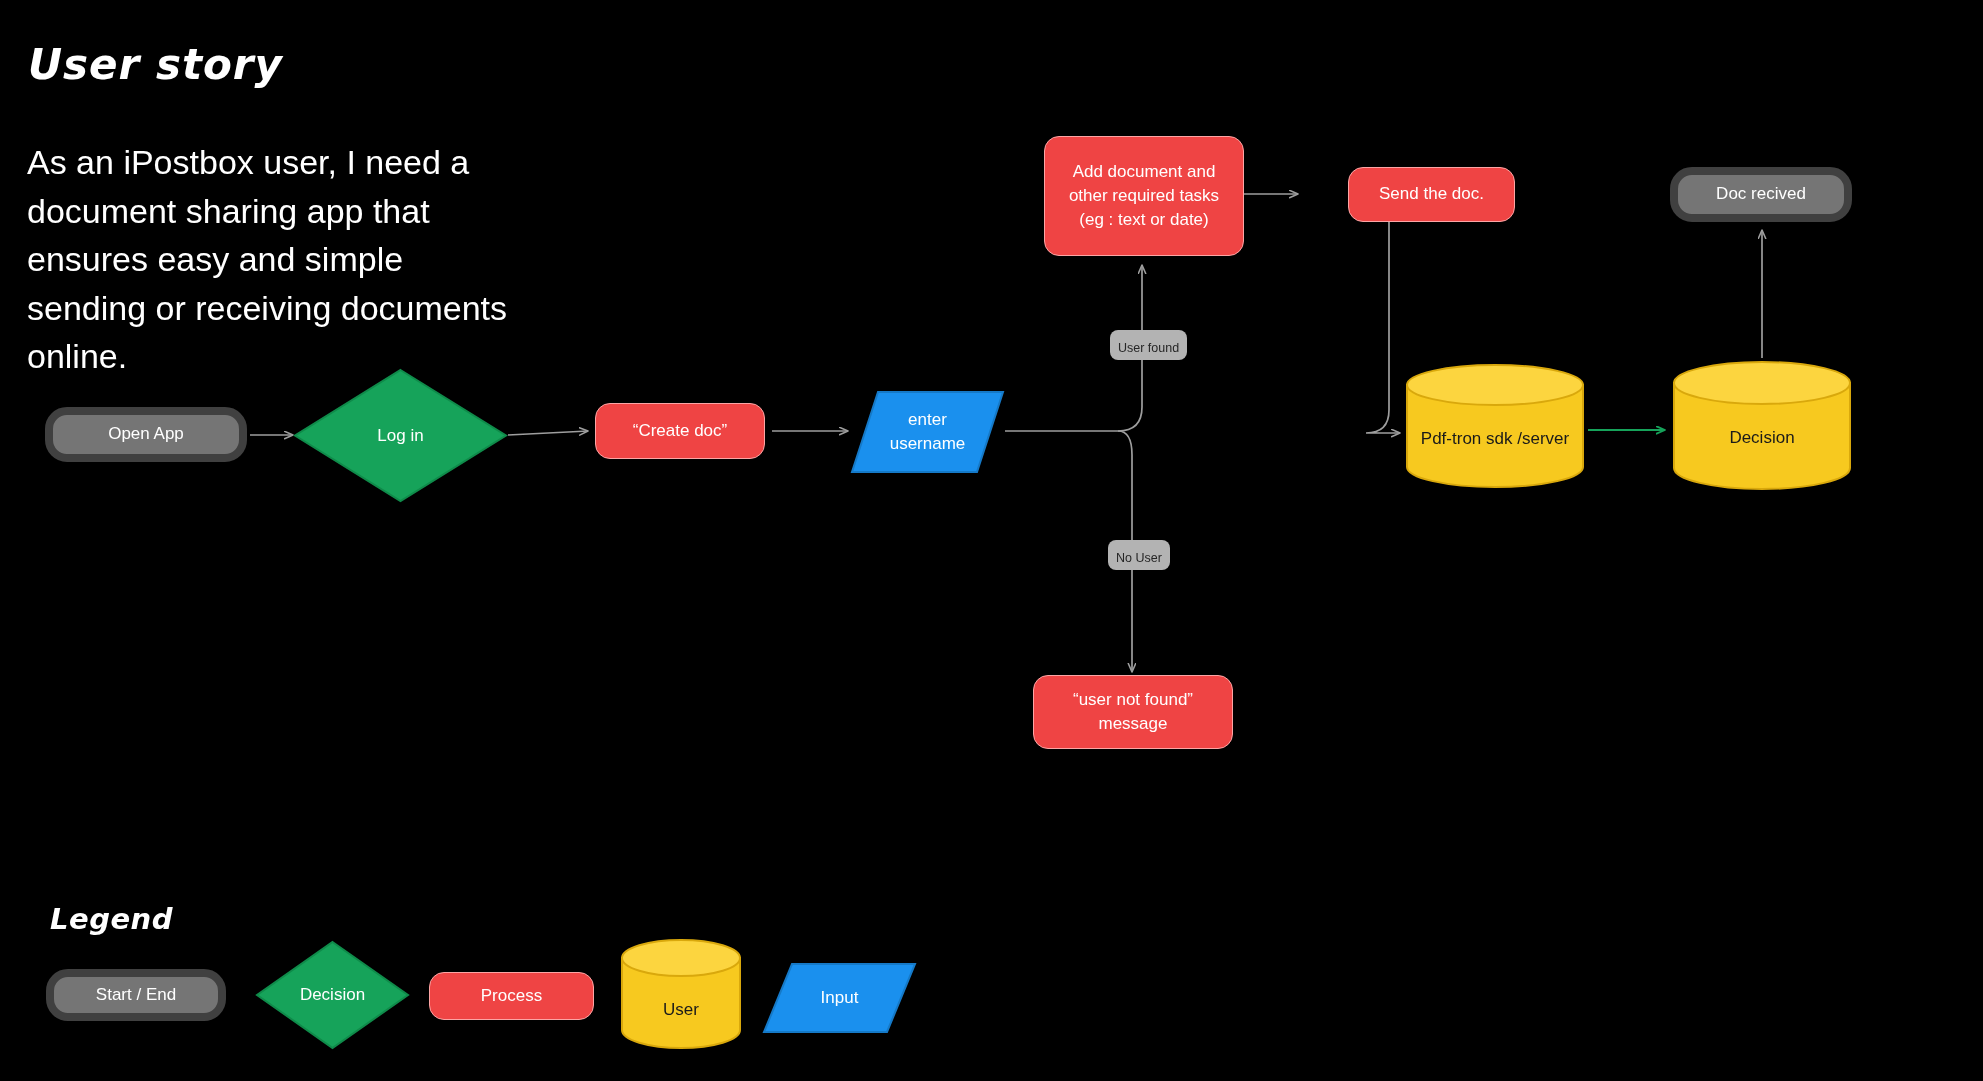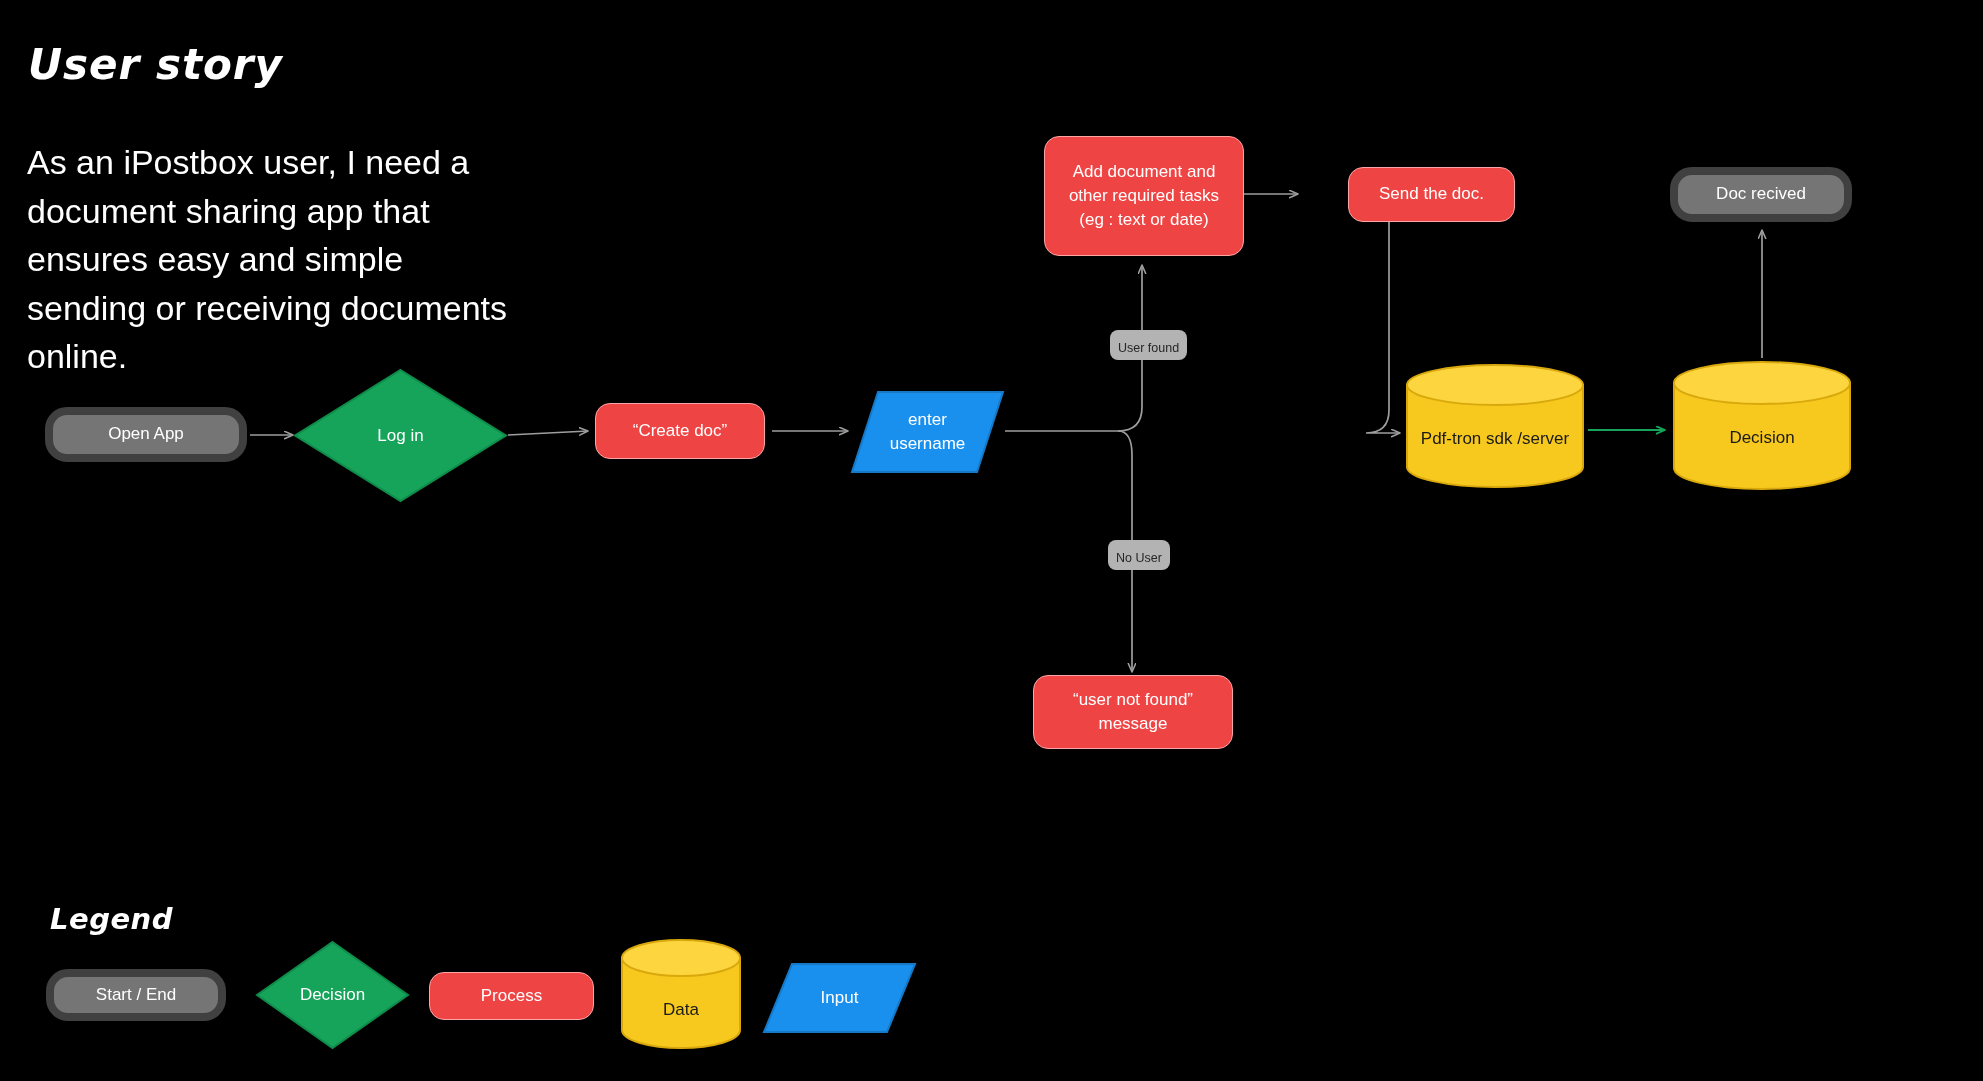--- a/index.html
+++ b/index.html
@@ -248,21 +248,21 @@
 
   <div class="node process legend-item" style="left:429px; top:972px; width:165px; height:48px;">
     <span>Process</span>
   </div>
 
   <div class="cyl-wrap legend-item" style="left:620px; top:938px; width:122px; height:113px;">
     <svg width="122" height="113" viewBox="0 0 122 113">
       <path d="M2,20 L2,92 A59,18 0 0 0 120,92 L120,20 Z" fill="#f7c91f" stroke="#d9a80c" stroke-width="2"></path>
       <ellipse cx="61" cy="20" rx="59" ry="18" fill="#fcd53f" stroke="#d9a80c" stroke-width="2"></ellipse>
     </svg>
-    <div class="cyl-label" style="top:62px;">Data</div>
+    <div class="cyl-label" style="top:62px;">User</div>
   </div>
 
   <div class="input-wrap legend-item" style="left:762px; top:962px; width:155px; height:72px;">
     <svg width="155" height="72" viewBox="0 0 155 72">
       <polygon points="30,2 153,2 125,70 2,70" fill="#1a90ee" stroke="#1579c7" stroke-width="2"></polygon>
     </svg>
     <div class="input-label">Input</div>
   </div>
 
 </div>

